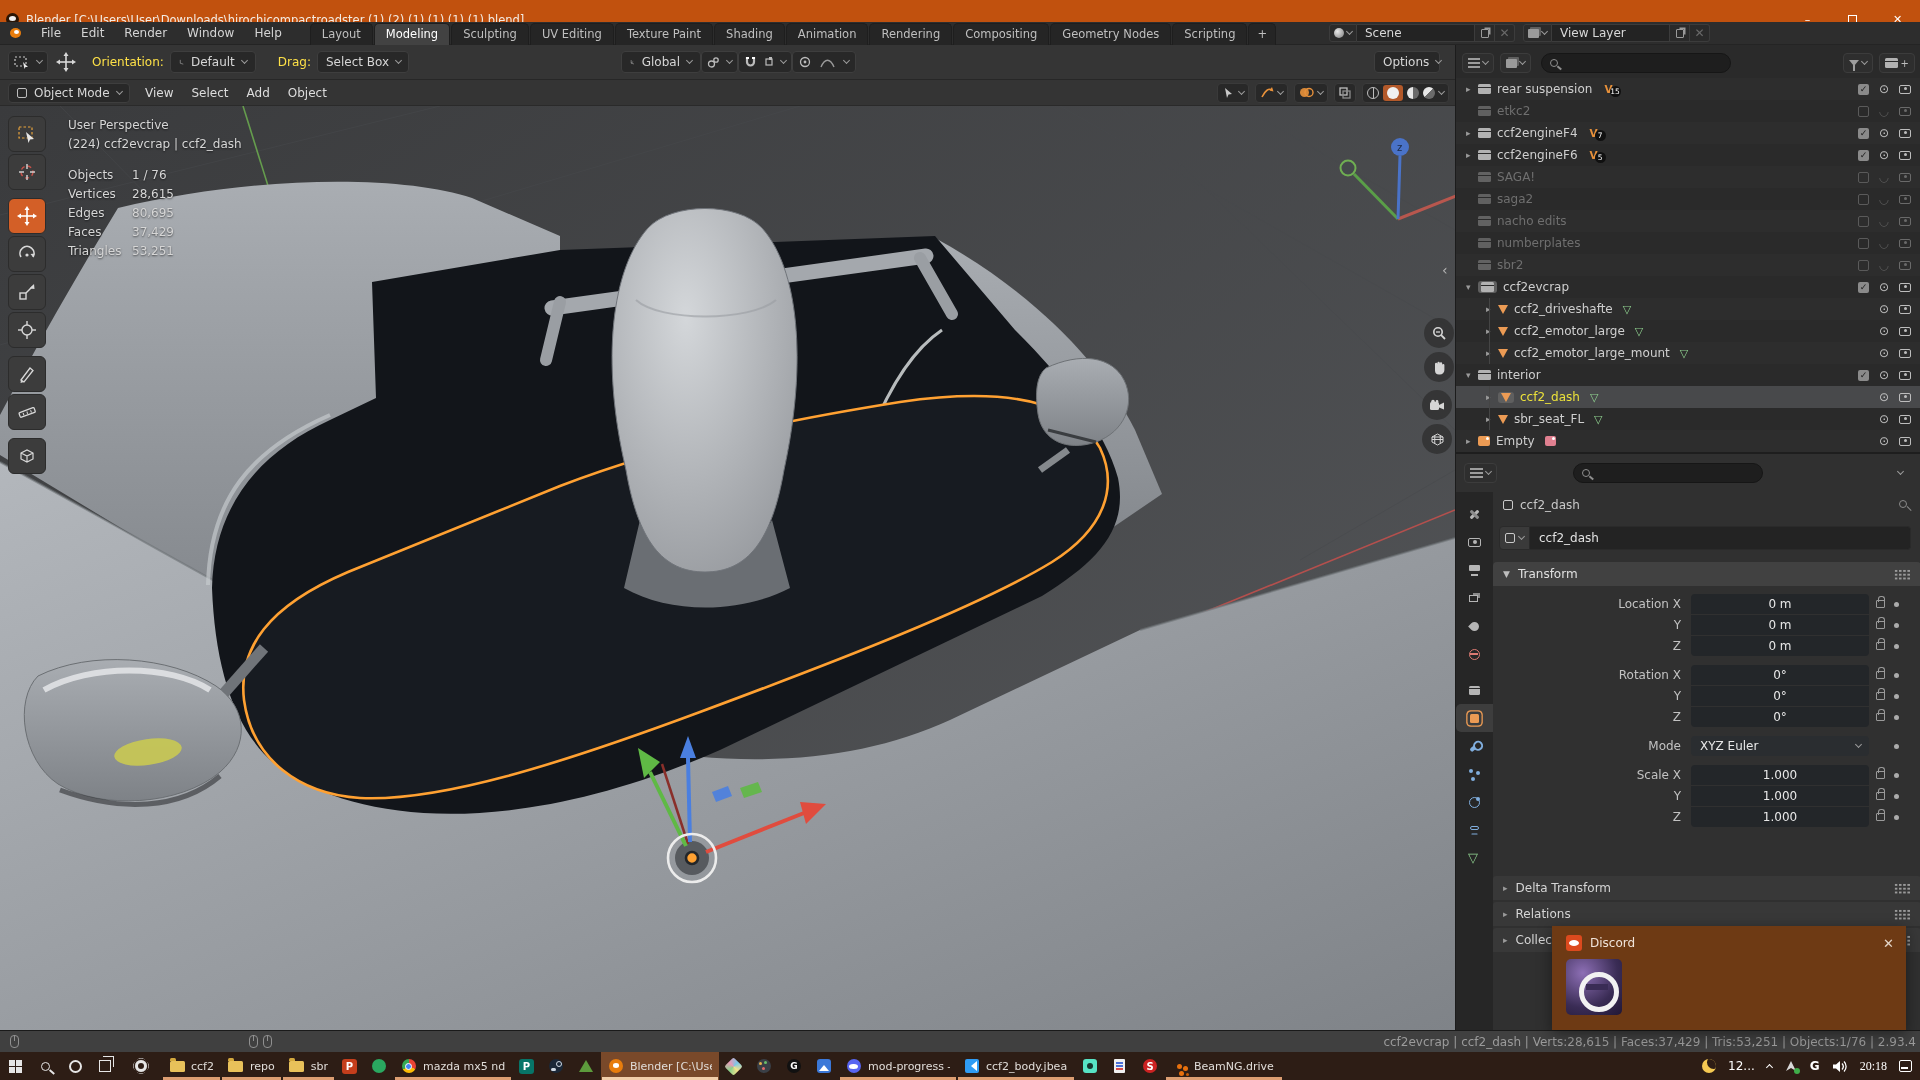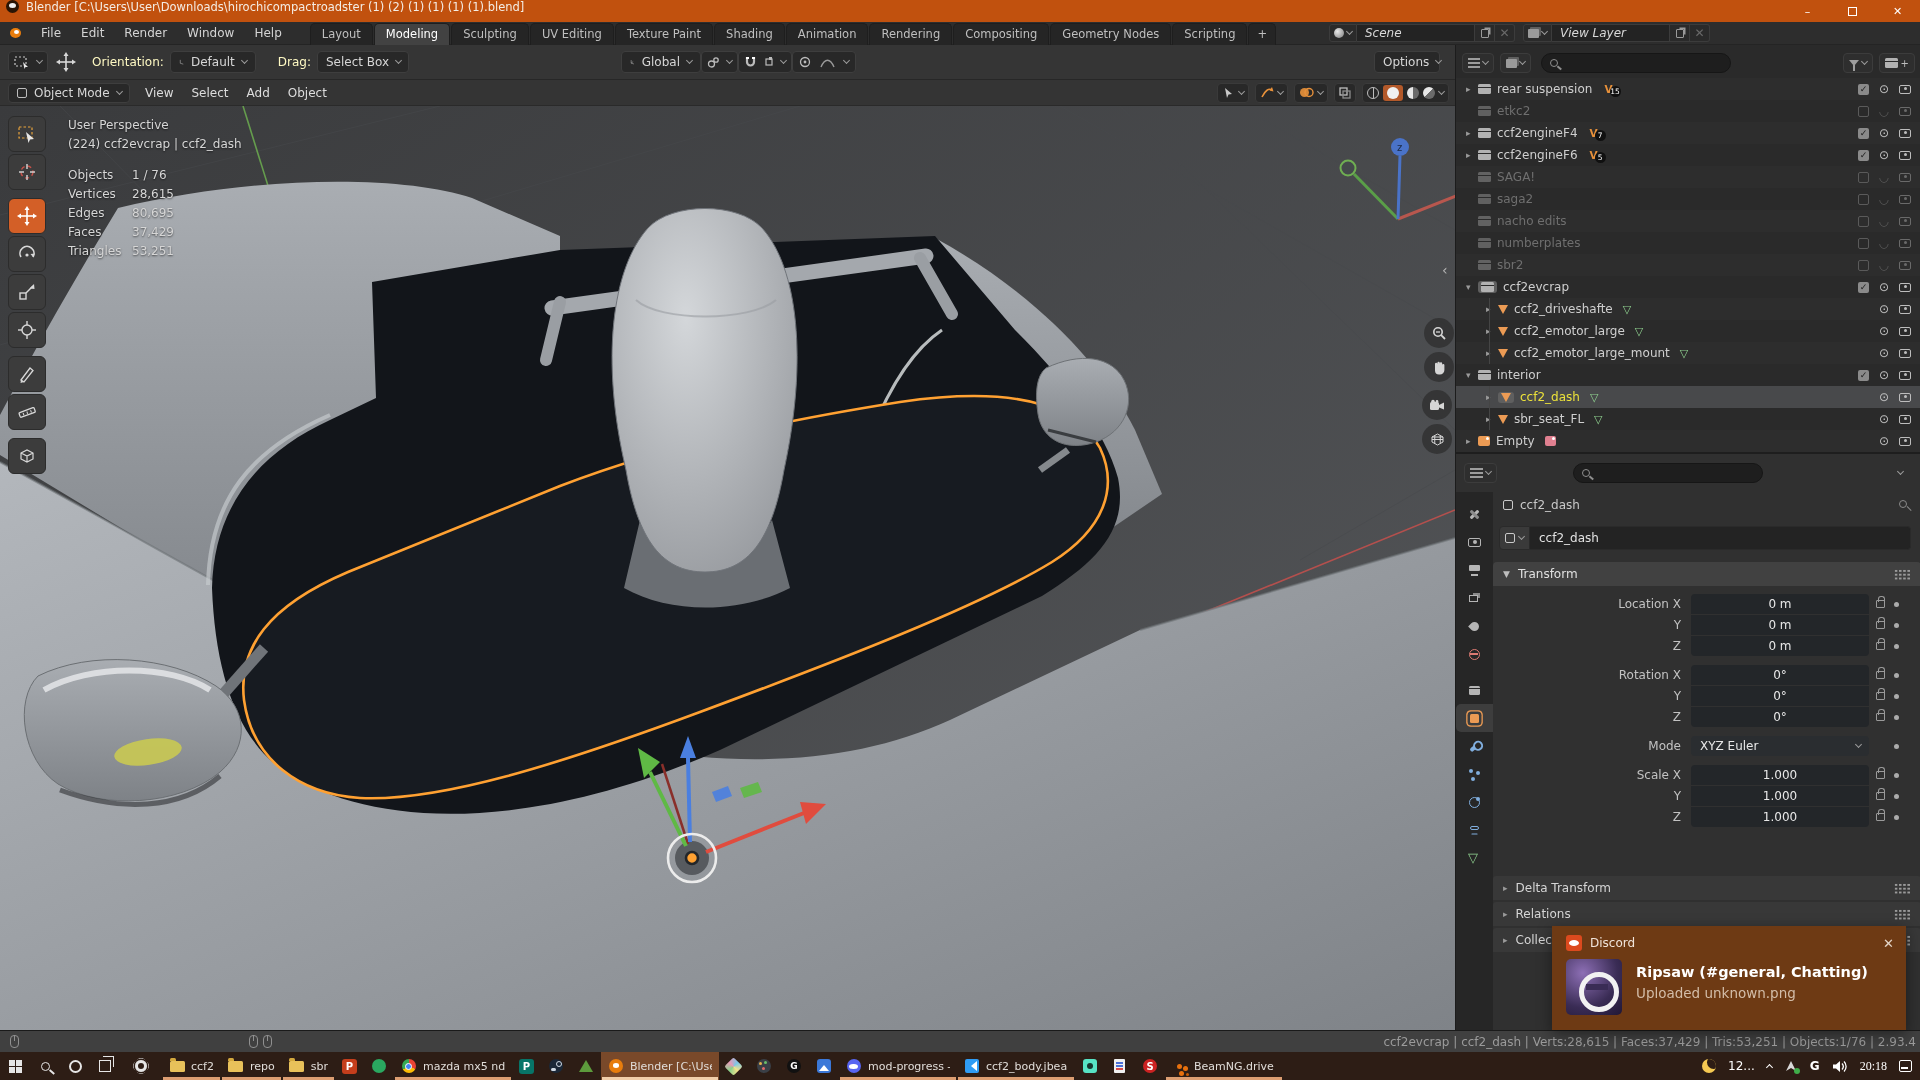--- a/index.html
+++ b/index.html
@@ -2,56 +2,56 @@
 <html><head>
 <meta charset="utf-8">
 <style>
   * { box-sizing: border-box; margin: 0; padding: 0; }
   html,body { width:1920px; height:1080px; overflow:hidden; background:#1d1d1d;
     font-family:"DejaVu Sans", sans-serif; font-size:12px; color:#cccccc;
     -webkit-user-select:none; user-select:none; }
   .abs { position:absolute; }
 
   
-  #titlebar { left:0; top:0; width:1920px; height:39px; background:#c1510e; display:flex; align-items:flex-start; }
+  #titlebar { left:0; top:0; width:1920px; height:39px; background:#c1510e; display:flex; align-items:center; }
   #titlebar .blogo { width:13px; height:13px; border-radius:50%; background:#2a1505; margin:0 7px 0 6px; position:relative; }
   #titlebar .blogo::after { content:""; position:absolute; left:3px; top:3px; width:7px; height:5px; border-radius:50%; background:#f0f0f0; }
   #titlebar .ttext { color:#f4ece4; font-size:11.5px; }
   .wincontrols { margin-left:auto; display:flex; height:22px; }
   .wincontrols > div { width:45px; height:22px; display:flex; align-items:center; justify-content:center; color:#fff; font-size:11px; }
   .wc-max span { width:9px; height:9px; border:1.2px solid #fff; display:block; }
 
   
   #menubar { left:0; top:22px; width:1920px; height:23px; background:#2d2d2d; display:flex; align-items:center; border-bottom:1px solid #242424; }
   #menubar .blogo2 { width:15px; height:12px; margin:0 8px 0 8px; position:relative; }
   #menubar .blogo2::before { content:""; position:absolute; left:2px; top:1px; width:11px; height:10px; border-radius:50%; background:#e87d0d; }
   #menubar .blogo2::after { content:""; position:absolute; left:6px; top:3px; width:5px; height:4px; border-radius:50%; background:#fff; }
   .menu-item { padding:3px 10px; color:#d4d4d4; border-radius:3px; }
   #wstabs { display:flex; align-items:flex-end; height:23px; margin-left:18px; }
   .wstab { background:#252525; color:#bfbfbf; padding:3px 11px 4px 11px; border-radius:5px 5px 0 0; margin-right:1px; border:1px solid #1e1e1e; border-bottom:none; font-size:11.5px; white-space:nowrap; }
   .wstab.active { background:#424242; color:#ffffff; }
   .wstab.plus { padding:3px 8px 4px 8px; }
   #topbar-right { margin-left:auto; display:flex; gap:8px; margin-right:210px; align-items:center; }
-  .idwidget { display:flex; align-items:center; height:28px;font-style:italic; }
+  .idwidget { display:flex; align-items:center; height:28px; }
   .idwidget .iconbox { background:#2a2a2a; border:1px solid #3c3c3c; border-radius:3px 0 0 3px; height:18px; display:flex; align-items:center; padding:0 4px; gap:3px; }
   .idwidget .field { background:#232323; border:1px solid #3c3c3c; border-left:none; height:18px; display:flex; align-items:center; padding:0 8px; width:118px; color:#d8d8d8; }
   .idwidget .fbtn { background:#2a2a2a; border:1px solid #3c3c3c; border-left:none; height:18px; width:20px; display:flex; align-items:center; justify-content:center; color:#9a9a9a; }
   .idwidget .fbtn:last-child { border-radius:0 3px 3px 0; color:#6a6a6a; }
   .shaderball { width:10px; height:10px; border-radius:50%; background:radial-gradient(circle at 35% 35%, #e8e8e8, #7a7a7a); }
   .layersic { width:11px; height:9px; background:#9a9a9a; border-radius:1px; box-shadow:2px -2px 0 #5f5f5f; }
   .copyic { width:8px; height:9px; border:1.2px solid #9a9a9a; border-radius:1px; box-shadow:2.5px -2.5px 0 -1px #9a9a9a; }
 
   
   .chev { width:5px; height:5px; border-right:1.4px solid #9b9b9b; border-bottom:1.4px solid #9b9b9b; transform:rotate(45deg); display:inline-block; margin-top:-3px; flex:none; }
   .chevup { transform:rotate(-135deg); margin-top:3px; }
 
   
   #toolrow { left:0; top:45px; width:1455px; height:35px; background:#353535; border-bottom:1px solid #272727; display:flex; align-items:center; }
   .w { background:#282828; border:1px solid #3e3e3e; border-radius:4px; height:22px; display:flex; align-items:center; padding:0 8px; gap:7px; color:#d6d6d6; flex:none; white-space:nowrap; }
-  .wlabel { color:#fef9c3; margin:0 6px; }
+  .wlabel { color:#fde047; margin:0 6px; }
 
   
   #vpheader { left:0; top:80px; width:1455px; height:26px; background:#343434; border-bottom:1px solid #2a2a2a; display:flex; align-items:center; z-index:5; }
   .vmenu { color:#dddddd; padding:3px 9px; }
   #vpheader-right { margin-left:auto; display:flex; gap:6px; margin-right:6px; align-items:center; }
   .hgroup { background:#282828; border:1px solid #3a3a3a; border-radius:4px; height:20px; display:flex; align-items:center; padding:0 4px; gap:4px; }
   .sphere { width:12px; height:12px; border-radius:50%; flex:none; }
   .sph-wire { border:1.3px solid #bdbdbd; background:linear-gradient(90deg, transparent 45%, #bdbdbd 45%, #bdbdbd 55%, transparent 55%); }
   .sph-solid-wrap { background:#b3592a; border-radius:3px; padding:2px 4px; display:flex; }
   .sph-solid { background:#f0f0f0; }
@@ -1051,24 +1051,20 @@
 </div>
 
 <div id="notif" class="abs">
   <div class="nhead">
     <span class="dic"></span>
     <span class="napp">Discord</span>
     <span class="nclose">✕</span>
   </div>
   <div class="nbody">
     <span class="avatar"></span>
-    <div>
-      <div class="ntitle">Ripsaw (#general, Chatting)</div>
-      <div class="nsub">Uploaded unknown.png</div>
-    </div>
   </div>
 </div>
 
 <div id="taskbar" class="abs">
   <div class="sysbtn">
       <span class="winlogo"></span>
     </div>
   <div class="sysbtn">
       <span class="magw"></span>
     </div>

